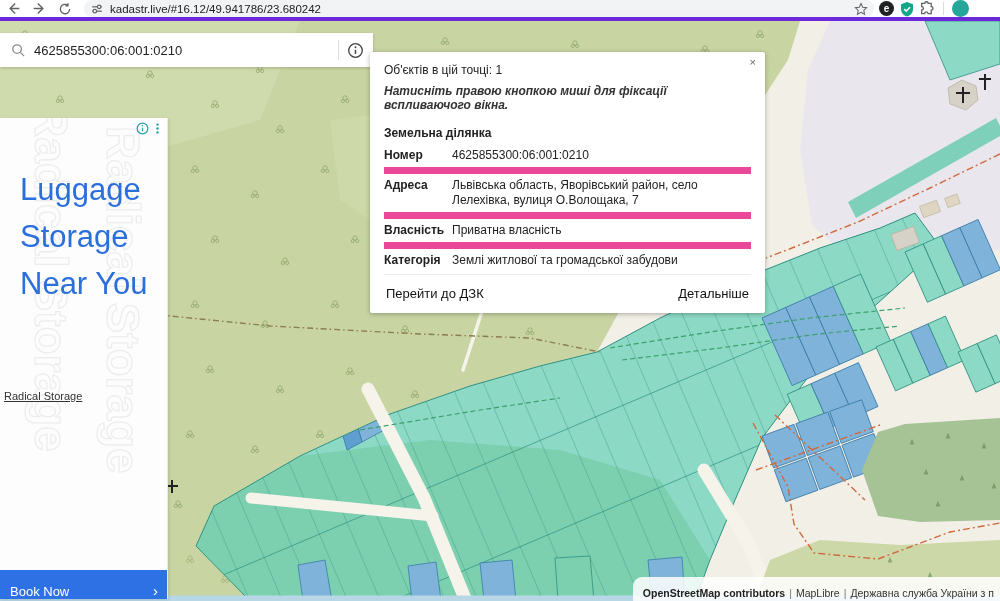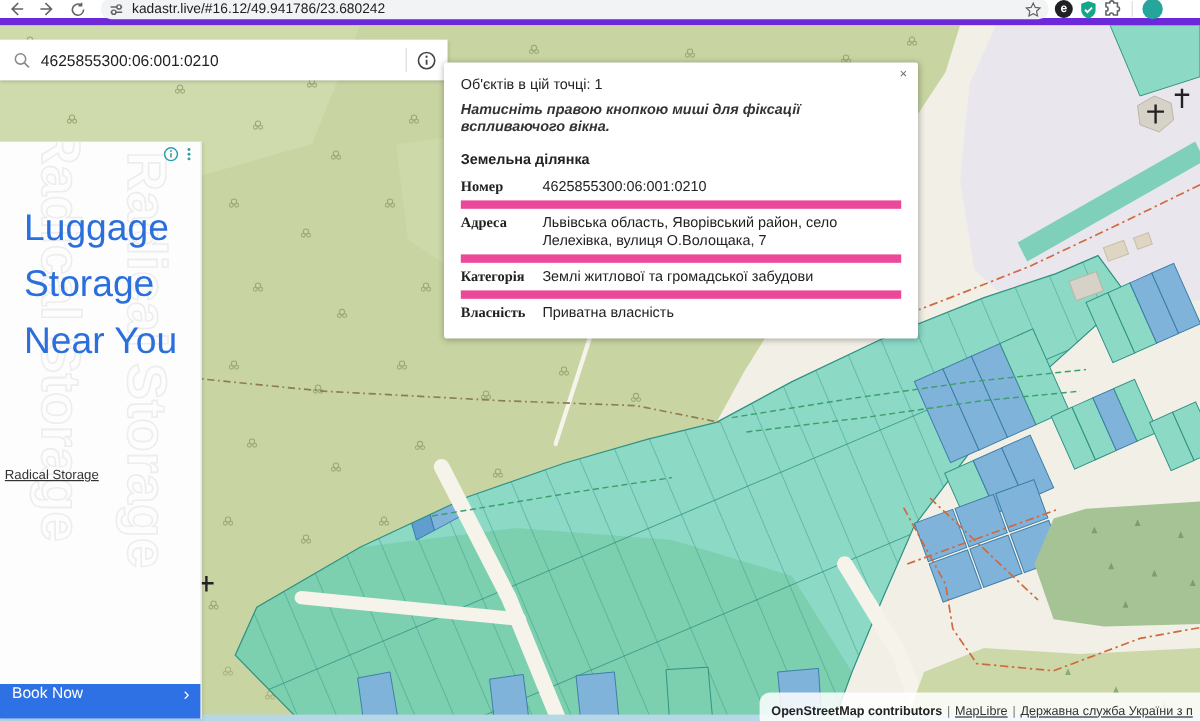--- a/index.html
+++ b/index.html
@@ -10,21 +10,21 @@
     --boundary-red:#cf6a3f; --path-green:#3d9f6d; --path-olive:#8d7d52;
     --water-strip:#b7d7e6; --building:#d7d2c8; --ad-blue:#2a6fdb; --cta-blue:#2e71e5;
     --shield-teal:#13a689; --icon-teal:#2aa0a8;
   }
   *{box-sizing:border-box;margin:0;padding:0;}
   html,body{width:1000px;height:601px;overflow:hidden;}
   body{font-family:"Liberation Sans",sans-serif;position:relative;background:#fff;}
 
   
   .chrome{position:absolute;left:0;top:0;width:1000px;height:21px;background:#fff;
-    border-bottom:6px solid #6d28d9;display:flex;align-items:center;z-index:50;}
+    border-bottom:4px solid #6d28d9;display:flex;align-items:center;z-index:50;}
   .nav-ic{width:26px;height:21px;display:flex;align-items:center;justify-content:center;flex:0 0 auto;}
   .omnibox{height:17px;flex:0 0 790px;margin-left:6px;background:#f1f3f4;border-radius:9px;
     display:flex;align-items:center;padding:0 6px;}
   .url{font-size:11.5px;color:#202124;margin-left:6px;flex:1;white-space:nowrap;overflow:hidden;}
   .chrome-right{display:flex;align-items:center;height:21px;}
   .ext-badge{width:15px;height:15px;border-radius:50%;background:#202124;color:#fff;
     font-size:10px;font-weight:bold;display:flex;align-items:center;justify-content:center;margin:0 5px;}
   .chrome-div{width:1px;height:13px;background:#dadce0;margin:0 5px;}
   .avatar{width:17px;height:17px;border-radius:50%;background:#26a69a;margin-left:3px;flex:0 0 auto;}
 
@@ -56,46 +56,46 @@
   .search-div{width:1px;height:20px;background:#ddd;margin-right:8px;}
 
   
   .popup{position:absolute;left:370px;top:52px;width:395px;background:#fff;border-radius:2px;
     box-shadow:0 1px 5px rgba(0,0,0,.3);z-index:40;padding:11px 14px 10px 14px;font-size:12px;color:#222;}
   .popup .close{position:absolute;top:5px;right:9px;font-size:11px;color:#666;cursor:pointer;line-height:11px;}
   .pp-line{margin-bottom:7px;}
   .pp-hint{font-style:italic;margin-bottom:14px;color:#333;font-weight:bold;}
   .pp-title{font-weight:bold;margin-bottom:4px;}
   .pp-row{display:flex;border-top:7px solid #ec4899;padding:4px 0;line-height:15px;}
-  .pp-row .lbl{flex:0 0 68px;font-weight:bold;font-family:Liberation Serif, serif;}
+  .pp-row .lbl{flex:0 0 68px;font-weight:bold;}
   .pp-row .val{flex:1;}
   .pp-btns{display:flex;justify-content:space-between;align-items:center;border-top:1px solid #ececec;
     padding-top:9px;margin-top:2px;}
   .pp-btn{background:none;border:none;font-size:13px;color:#111;cursor:pointer;
     font-family:"Liberation Sans",sans-serif;padding:2px 2px;}
 
   
   .ad{position:absolute;left:0;top:118px;width:168px;height:481px;background:#fdfdfd;z-index:30;
     overflow:hidden;border-right:1px solid #e9e9e9;box-shadow:1px 1px 3px rgba(0,0,0,.12);}
   .wm{position:absolute;color:transparent;-webkit-text-stroke:1.3px #ededed;font-size:46px;
     font-weight:bold;transform:rotate(90deg);transform-origin:left top;white-space:nowrap;}
   .ad-head{position:absolute;left:20px;top:48px;font-size:31px;line-height:47px;color:var(--ad-blue);width:164px;}
   .ad-adv{position:absolute;left:4px;top:272px;font-size:11px;color:#333;text-decoration:underline;}
   .ad-icons{position:absolute;top:4px;right:3px;display:flex;align-items:center;gap:2px;}
   .ad-cta{position:absolute;left:0;bottom:0;width:168px;height:29px;background:var(--cta-blue);
-    color:#fff;font-size:13px;display:flex;align-items:flex-start;padding:0 10px;cursor:pointer;}
+    color:#fff;font-size:13px;display:flex;align-items:flex-end;padding:0 10px;cursor:pointer;}
   .ad-cta .chev{margin-left:auto;font-size:15px;}
 
   
   .attr{position:absolute;right:0;top:577px;height:31px;background:rgba(255,255,255,.85);
     border-radius:9px 0 0 9px;display:flex;align-items:center;padding:0 6px 0 10px;
     font-size:10.5px;color:#222;z-index:35;white-space:nowrap;}
   .attr b{font-weight:bold;}
   .attr .sep{color:#777;margin:0 4px;}
-  .attr a{color:#333;text-decoration:underline;}
+  .attr a{color:#333;}
 </style>
 </head>
 <body>
 
 <div class="chrome">
   <span class="nav-ic">
     <svg width="15" height="15" viewBox="0 0 18 18">
         <path d="M11,3 L5,9 L11,15 M5,9 H16" stroke="#5f6368" stroke-width="1.7" fill="none"></path>
       </svg>
   </span>
@@ -358,26 +358,30 @@
   <div class="pp-title">Земельна ділянка</div>
   <div class="pp-row" style="border-top:none">
     <span class="lbl">Номер</span>
     <span class="val">4625855300:06:001:0210</span>
   </div>
   <div class="pp-row">
     <span class="lbl">Адреса</span>
     <span class="val">Львівська область, Яворівський район, село Лелехівка, вулиця О.Волощака, 7</span>
   </div>
   <div class="pp-row">
+    <span class="lbl">Власність</span>
+    <span class="val">Приватна власність</span>
+  </div>
+  <div class="pp-row">
     <span class="lbl">Категорія</span>
     <span class="val">Землі житлової та громадської забудови</span>
   </div>
-  <div class="pp-row">
-    <span class="lbl">Власність</span>
-    <span class="val">Приватна власність</span>
+  <div class="pp-btns">
+    <button class="pp-btn">Перейти до ДЗК</button>
+    <button class="pp-btn">Детальніше</button>
   </div>
 </div>
 
 <div class="ad">
   <div class="wm" style="left:150px;top:8px">Radical Storage</div>
   <div class="wm" style="left:78px;top:-14px">Radical Storage</div>
   <div class="wm" style="left:6px;top:180px">Radical Storage</div>
   <div class="ad-icons">
     <svg width="13" height="13" viewBox="0 0 16 16">
       <circle cx="8" cy="8" r="6.6" fill="none" stroke="#2aa0a8" stroke-width="1.5"></circle>

